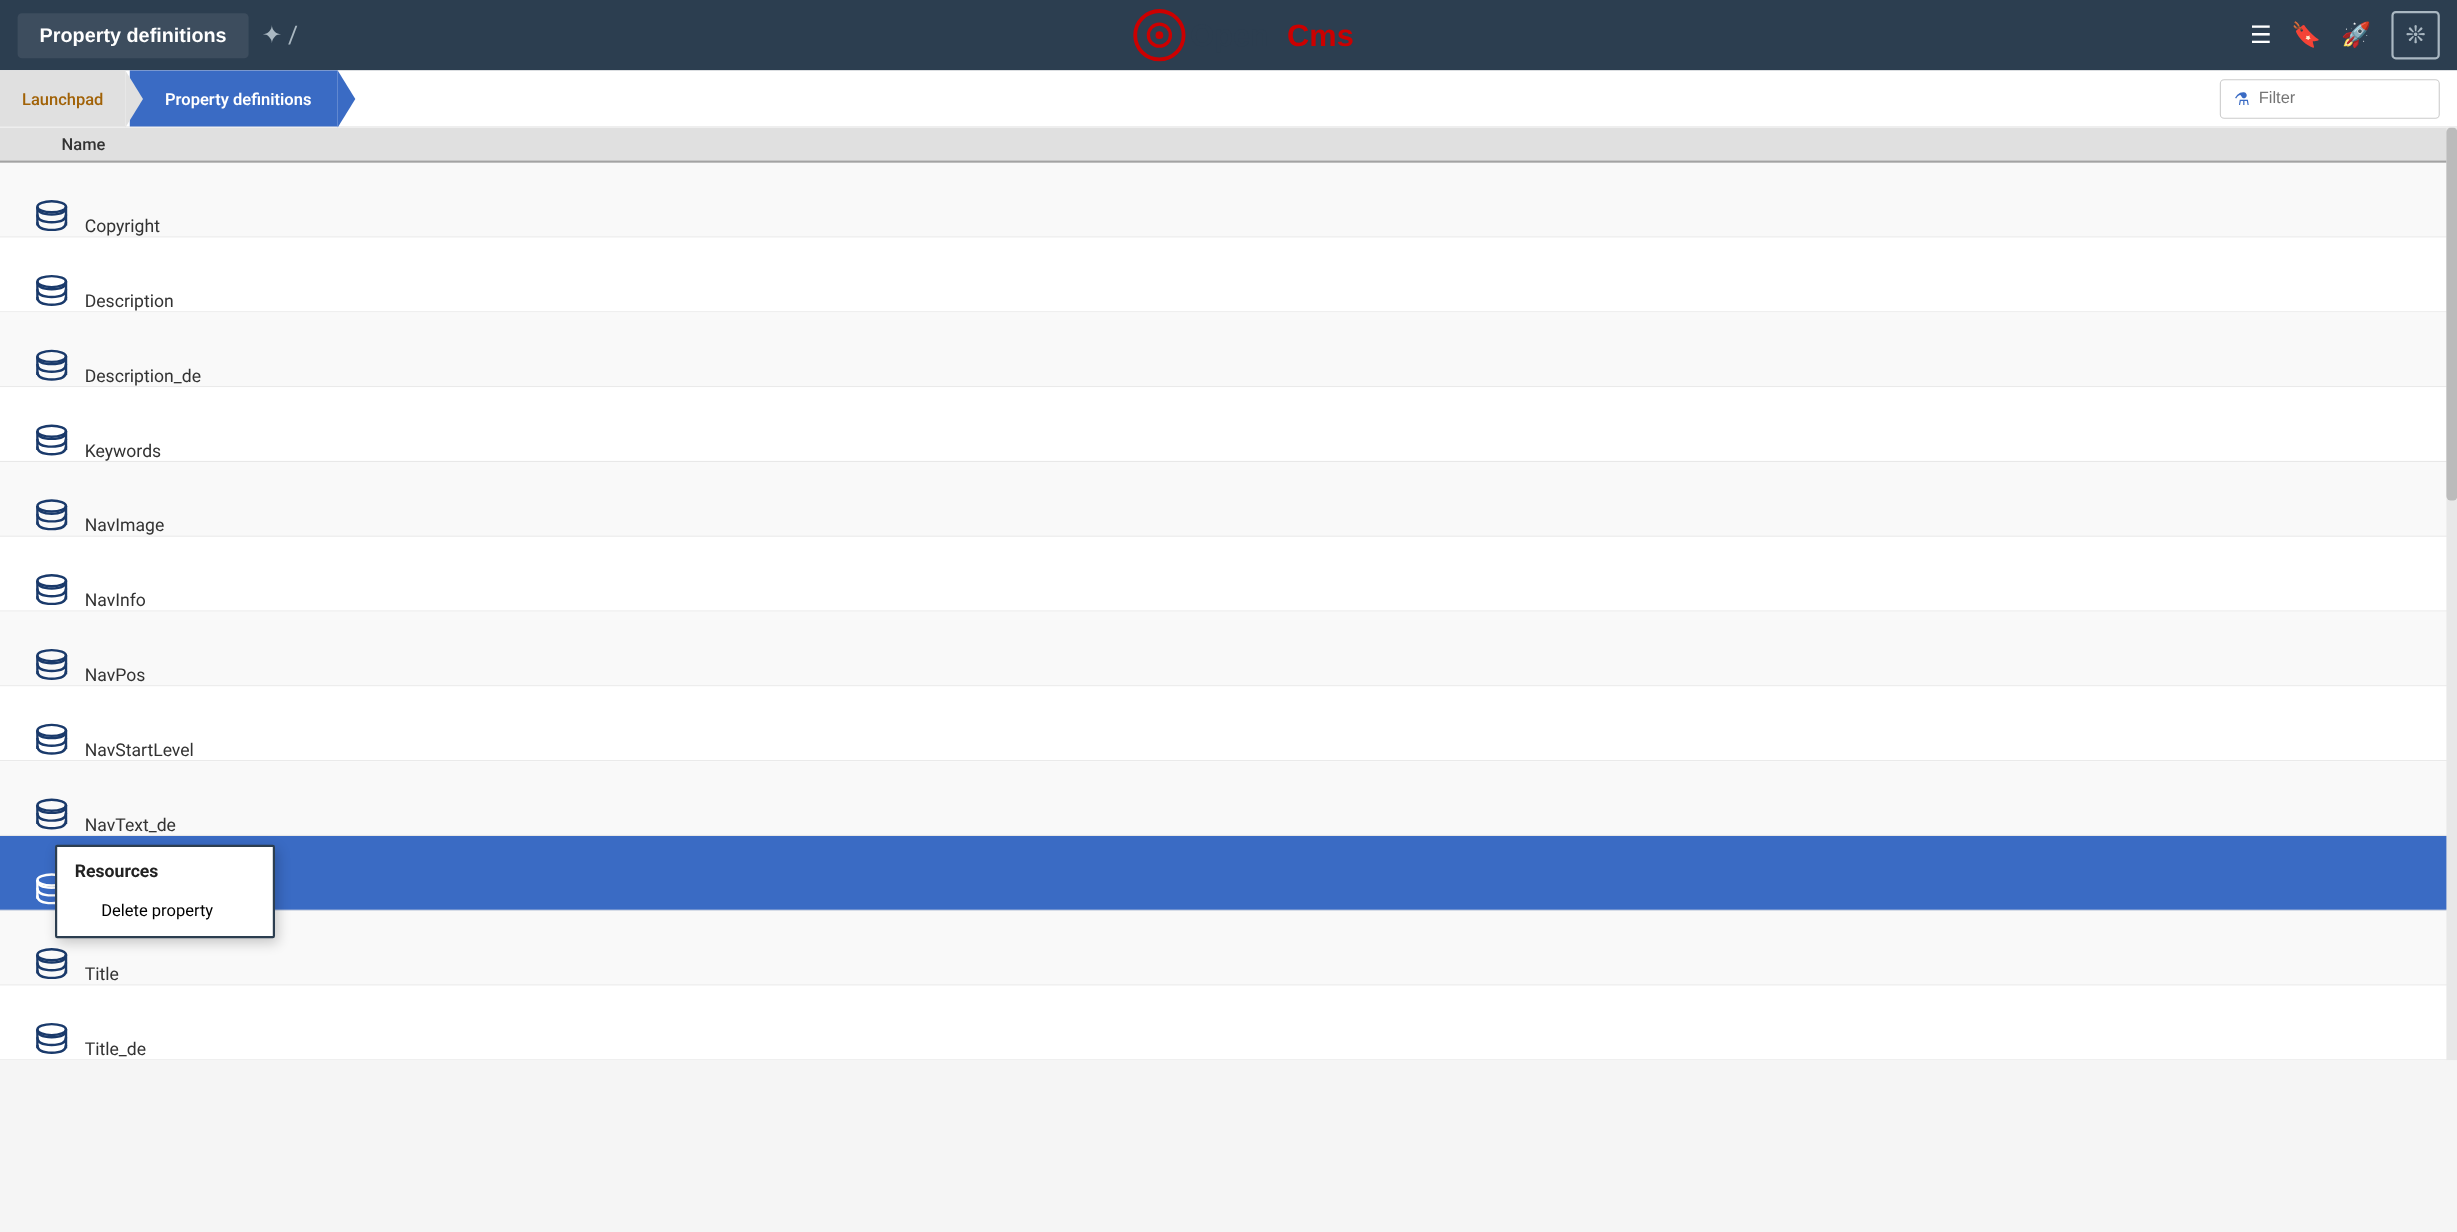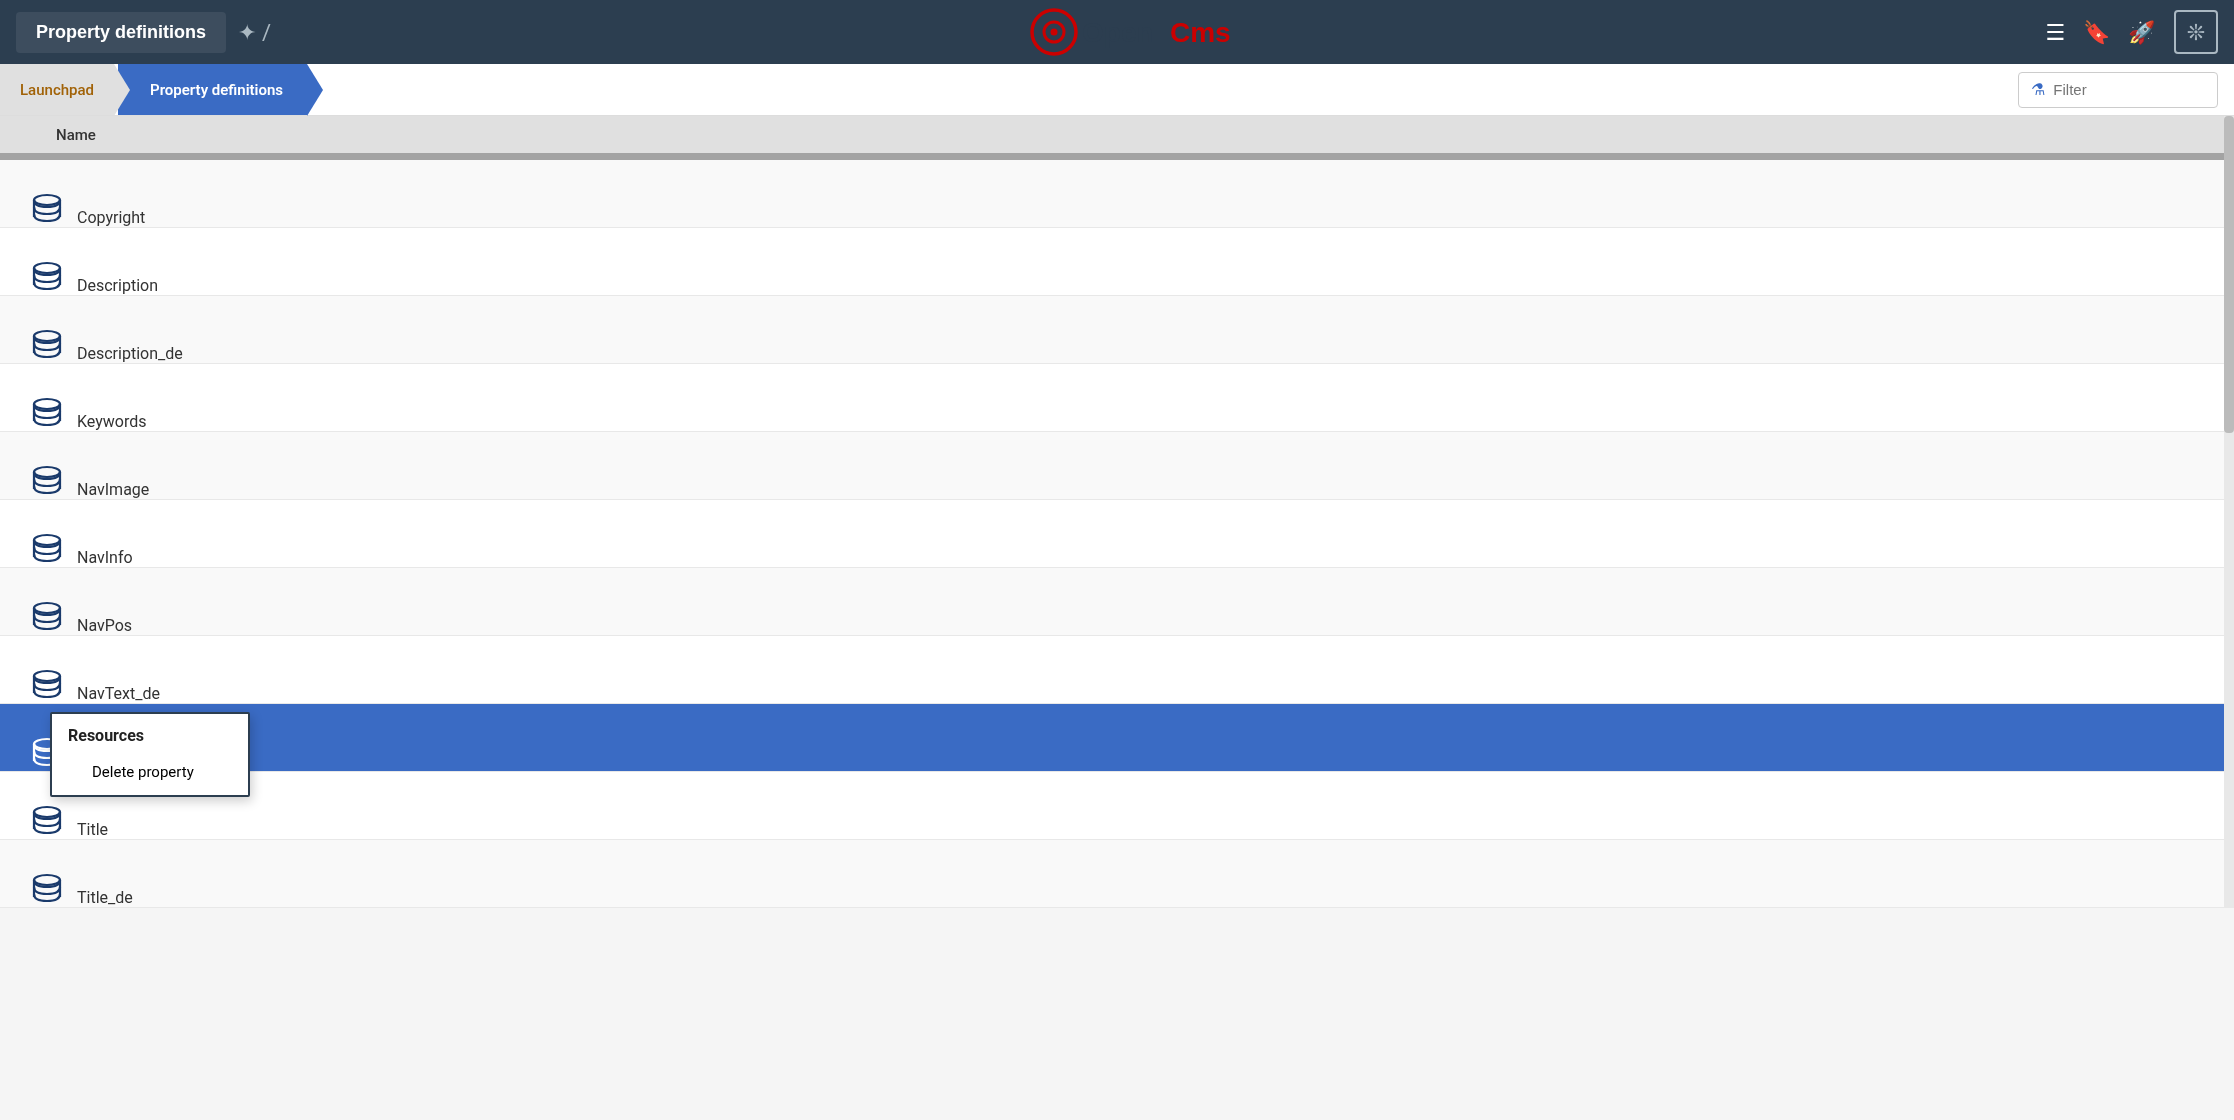--- a/index.html
+++ b/index.html
@@ -140,22 +140,22 @@
     
     .table-container {
       background: #fff;
       margin: 0;
       position: relative;
     }
     .table-header-row {
       display: flex;
       align-items: center;
       background: #e0e0e0;
-      height: 44px;
-      border-bottom: 7px solid #a3a3a3;
+      height: 32px;
+      border-bottom: 2px solid #a3a3a3;
       padding-left: 56px;
     }
     .table-header-cell {
       font-size: 15px;
       font-weight: 500;
       color: #333;
     }
     .table-row {
       display: flex;
       align-items: flex-end;
@@ -380,20 +380,33 @@
         <div class="db-icon">
           <svg width="32" height="32" viewBox="0 0 32 32">
     <ellipse cx="16" cy="7" rx="13" ry="5" fill="none" stroke="#1a3a6b" stroke-width="2.2"></ellipse>
     <path d="M3 7 Q3 14 16 14 Q29 14 29 7" fill="none" stroke="#1a3a6b" stroke-width="2.2"></path>
     <path d="M3 14 Q3 21 16 21 Q29 21 29 14" fill="none" stroke="#1a3a6b" stroke-width="2.2"></path>
     <path d="M3 21 Q3 28 16 28 Q29 28 29 21" fill="none" stroke="#1a3a6b" stroke-width="2.2"></path>
     <line x1="3" y1="7" x2="3" y2="24" stroke="#1a3a6b" stroke-width="2.2"></line>
     <line x1="29" y1="7" x2="29" y2="24" stroke="#1a3a6b" stroke-width="2.2"></line>
   </svg>
         </div>
+        <span class="row-name">NavStartLevel</span>
+      </div>
+      <div class="table-row">
+        <div class="db-icon">
+          <svg width="32" height="32" viewBox="0 0 32 32">
+    <ellipse cx="16" cy="7" rx="13" ry="5" fill="none" stroke="#1a3a6b" stroke-width="2.2"></ellipse>
+    <path d="M3 7 Q3 14 16 14 Q29 14 29 7" fill="none" stroke="#1a3a6b" stroke-width="2.2"></path>
+    <path d="M3 14 Q3 21 16 21 Q29 21 29 14" fill="none" stroke="#1a3a6b" stroke-width="2.2"></path>
+    <path d="M3 21 Q3 28 16 28 Q29 28 29 21" fill="none" stroke="#1a3a6b" stroke-width="2.2"></path>
+    <line x1="3" y1="7" x2="3" y2="24" stroke="#1a3a6b" stroke-width="2.2"></line>
+    <line x1="29" y1="7" x2="29" y2="24" stroke="#1a3a6b" stroke-width="2.2"></line>
+  </svg>
+        </div>
         <span class="row-name">NavText_de</span>
       </div>
       <div class="table-row selected">
         <div class="db-icon">
           <svg width="32" height="32" viewBox="0 0 32 32">
     <ellipse cx="16" cy="7" rx="13" ry="5" fill="none" stroke="#fff" stroke-width="2.2"></ellipse>
     <path d="M3 7 Q3 14 16 14 Q29 14 29 7" fill="none" stroke="#fff" stroke-width="2.2"></path>
     <path d="M3 14 Q3 21 16 21 Q29 21 29 14" fill="none" stroke="#fff" stroke-width="2.2"></path>
     <path d="M3 21 Q3 28 16 28 Q29 28 29 21" fill="none" stroke="#fff" stroke-width="2.2"></path>
     <line x1="3" y1="7" x2="3" y2="24" stroke="#fff" stroke-width="2.2"></line>

